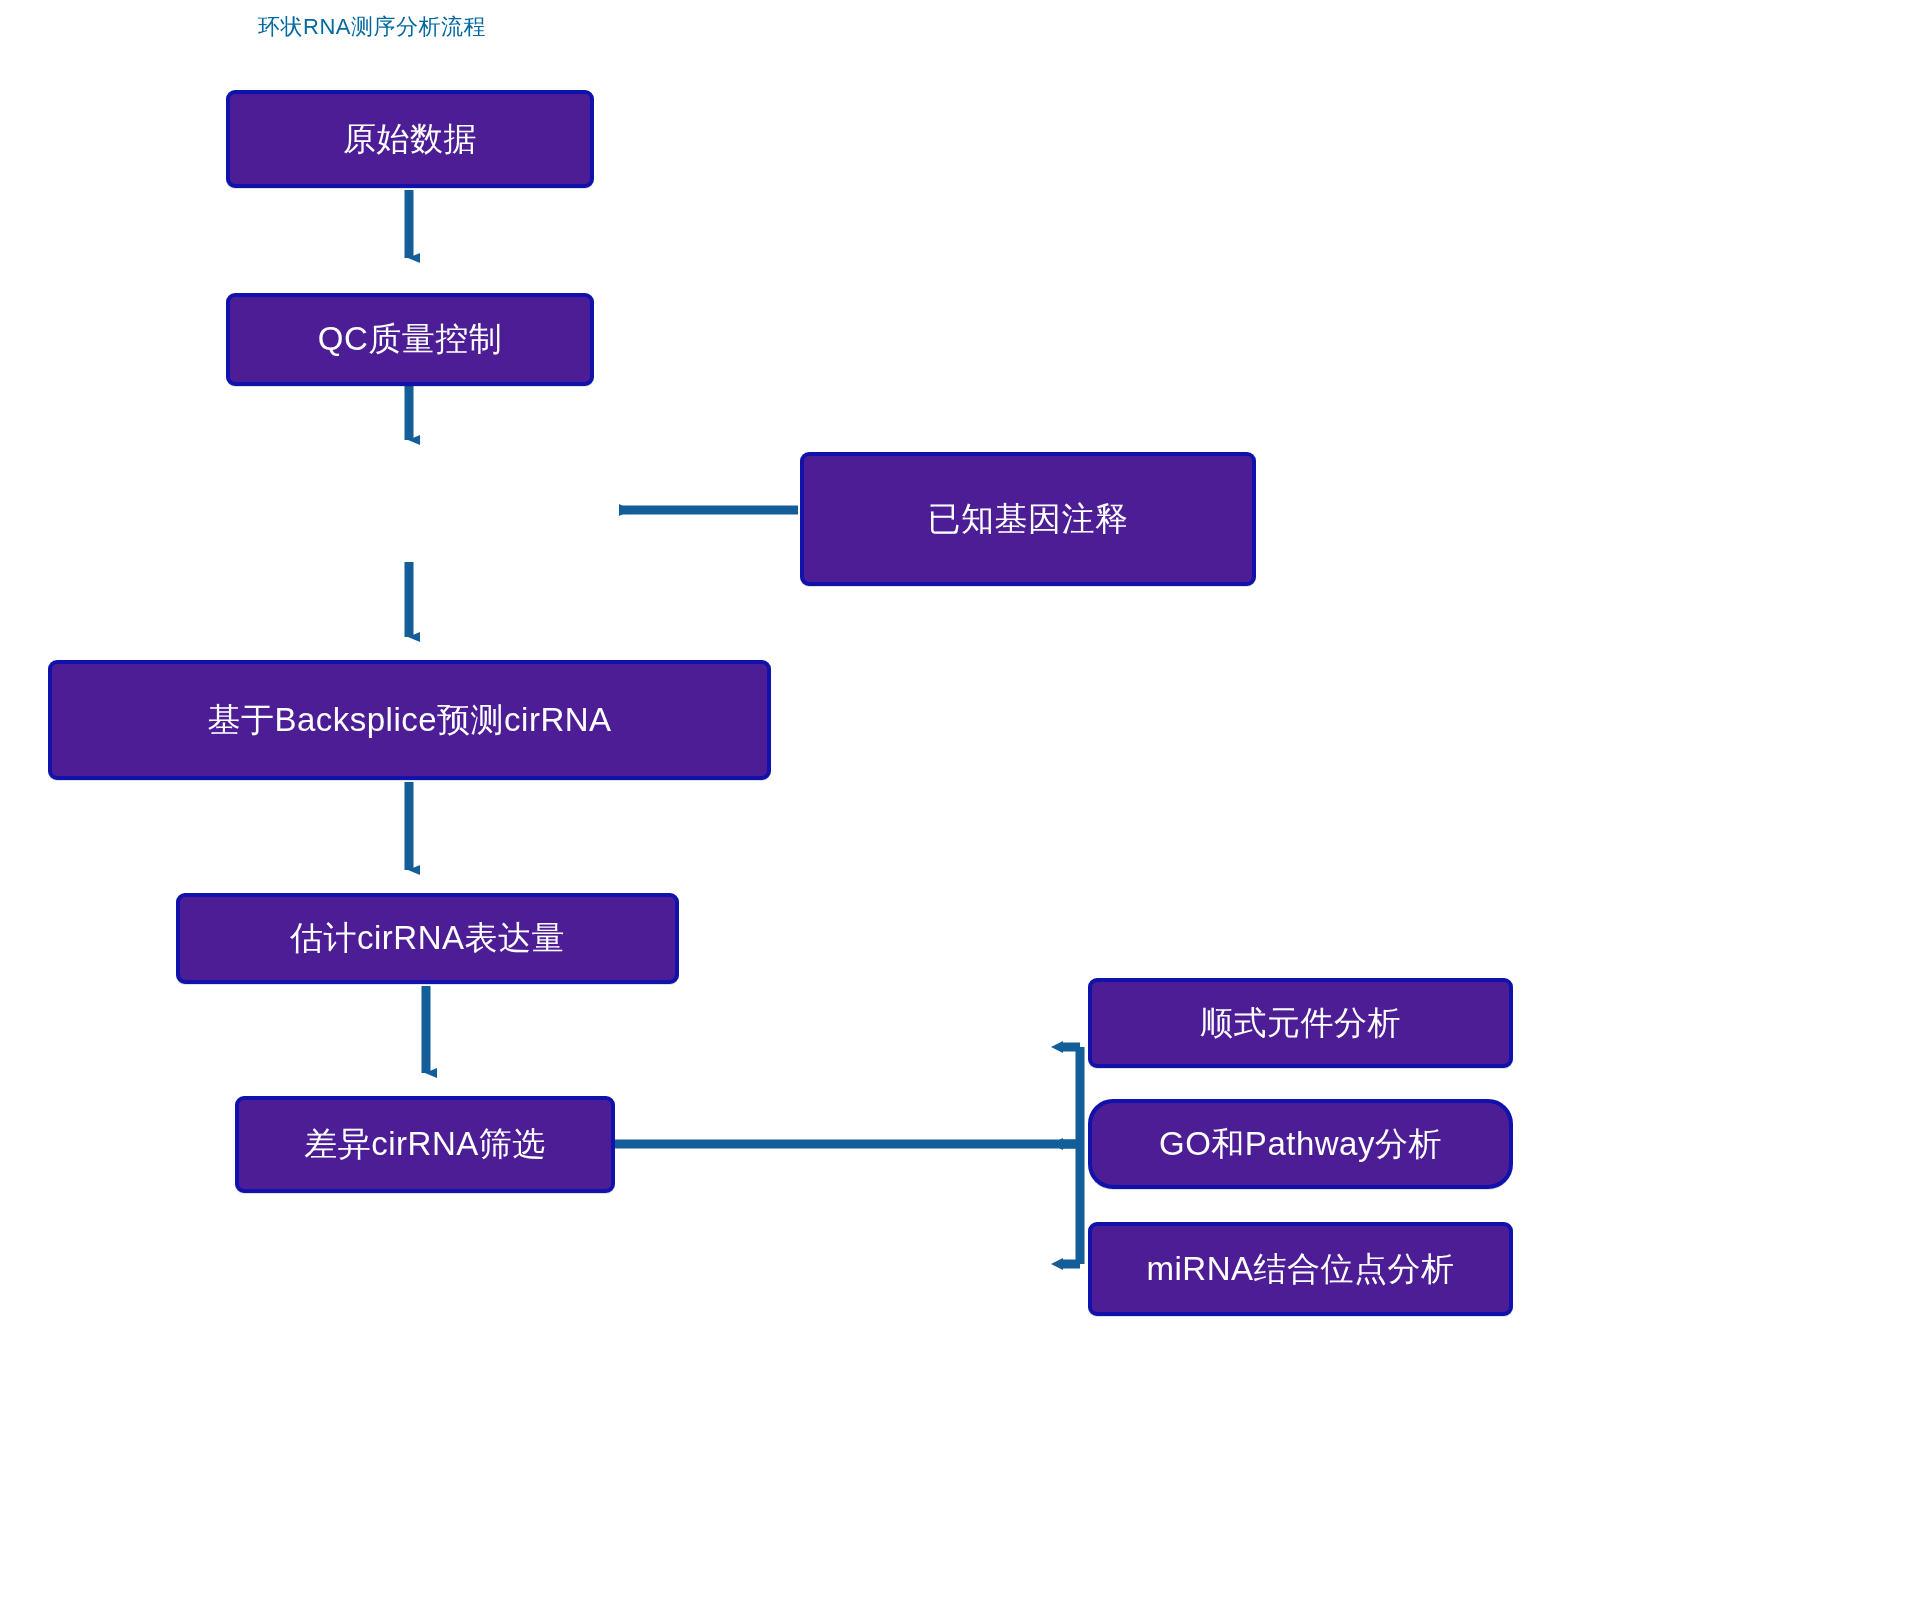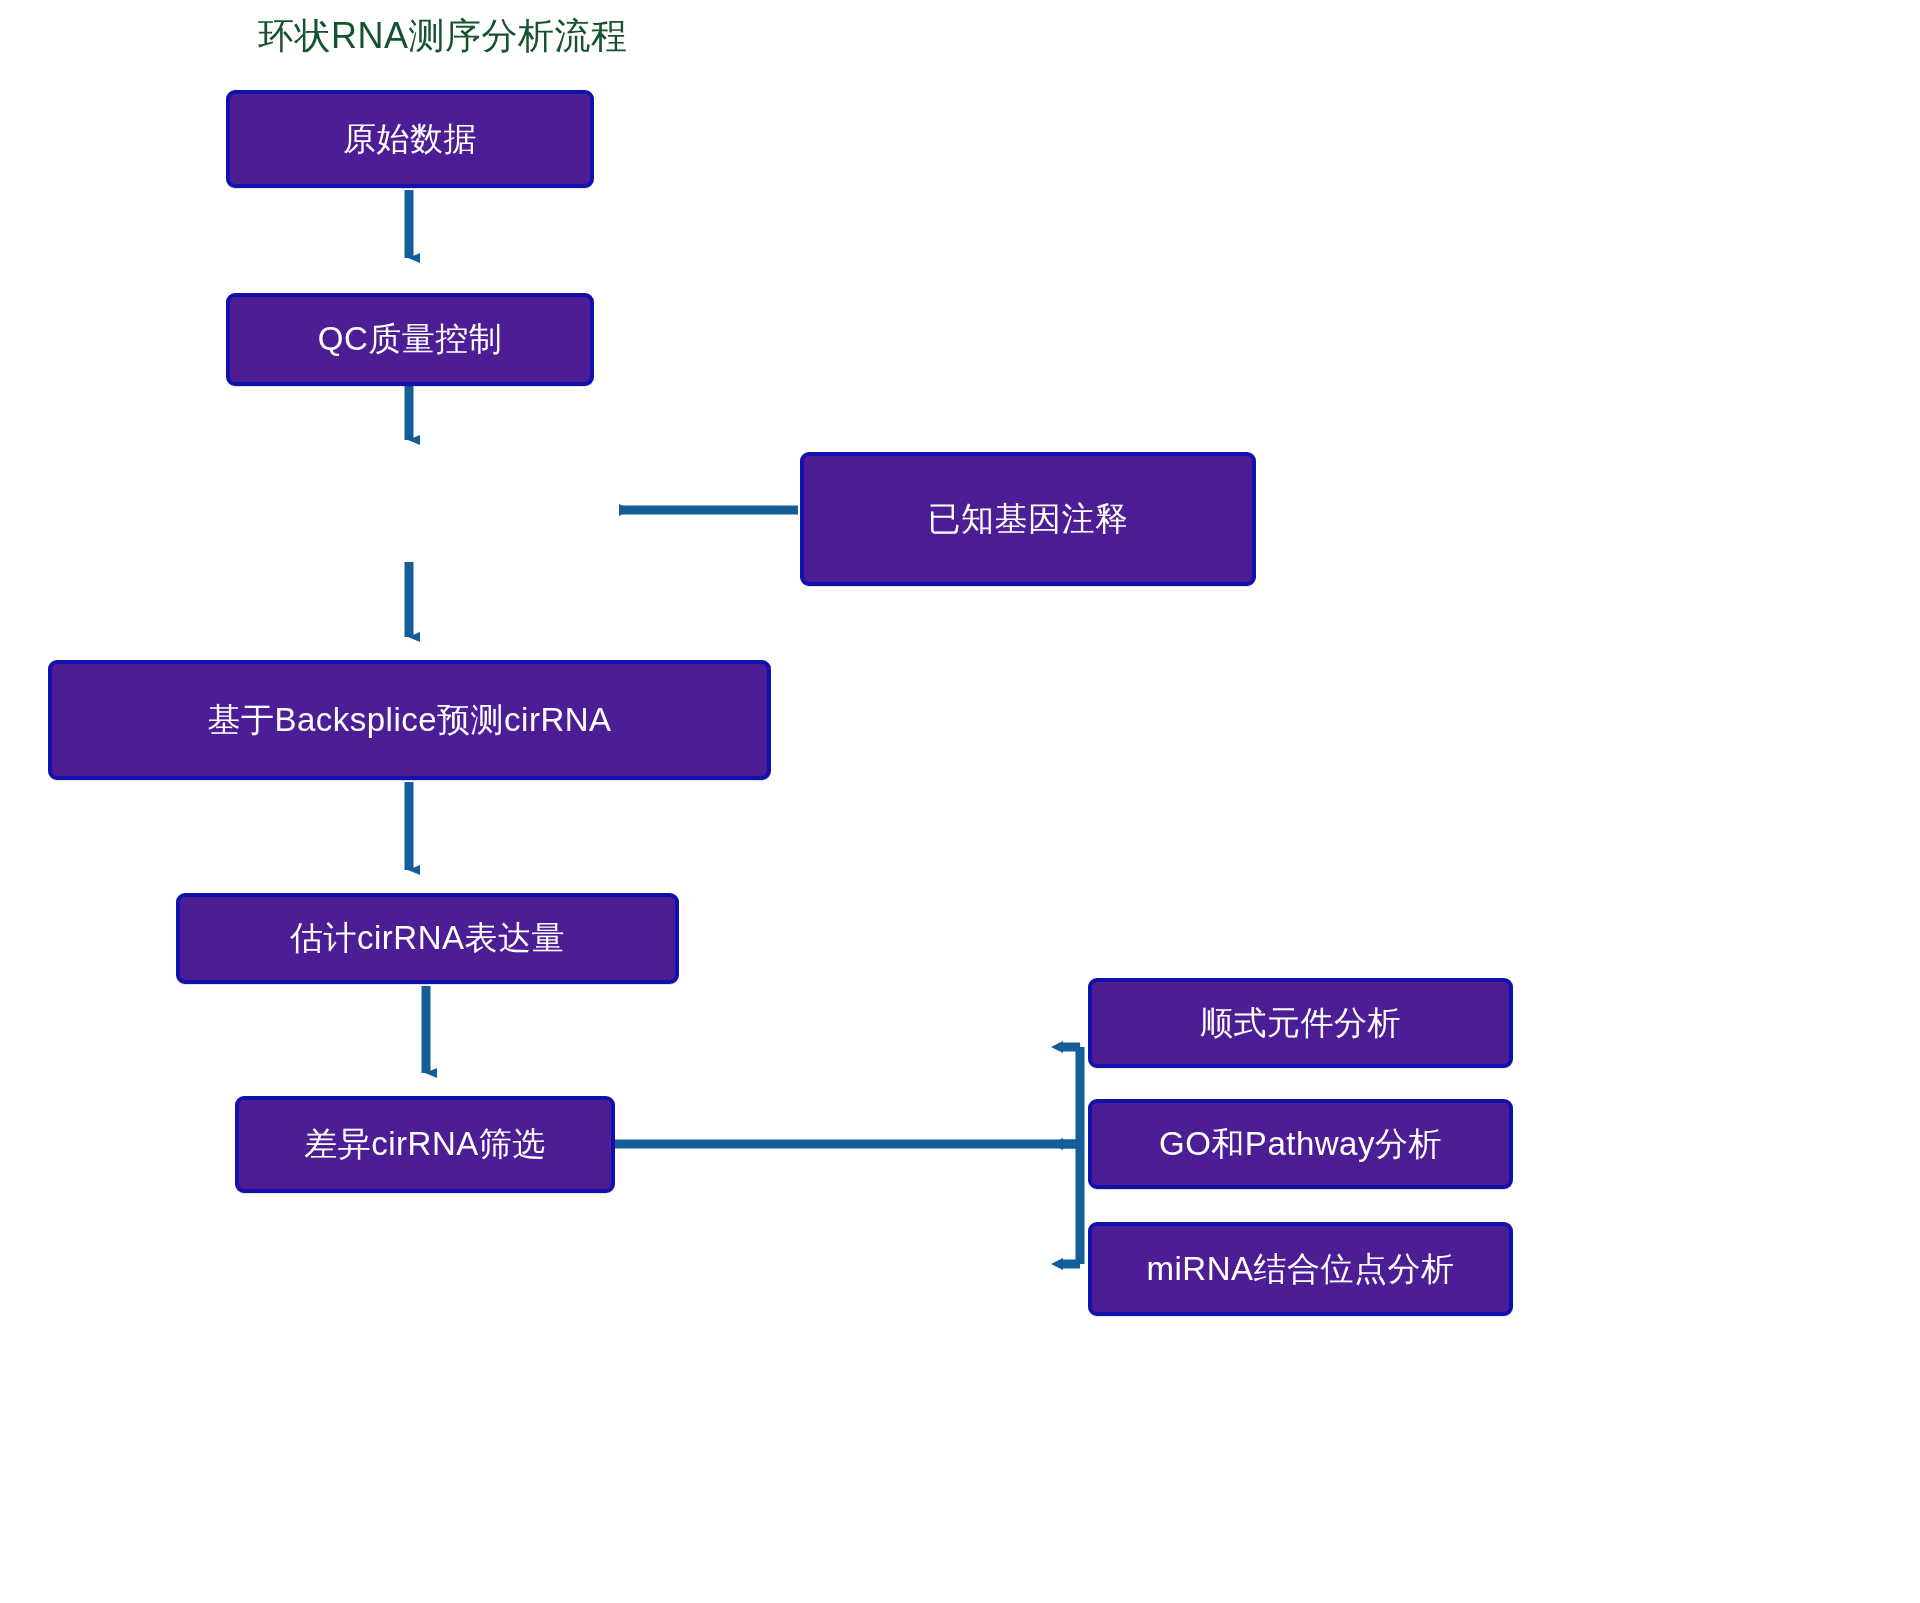--- a/index.html
+++ b/index.html
@@ -9,22 +9,22 @@
     font-family:"Liberation Sans","DejaVu Sans",sans-serif;
     overflow:hidden;
   }
   #canvas{position:relative;width:1920px;height:1603px;}
 
   #flow-svg{position:absolute;left:0;top:0;width:1920px;height:1603px;}
 
   .title{
     position:absolute;
     left:258px;top:12px;
-    font-size:36px;
-    color:#14532d;
+    font-size:22px;
+    color:#0369a1;
     letter-spacing:0.5px;
     white-space:nowrap;
   }
 
   .node{
     position:absolute;
     box-sizing:border-box;
     background:#4c1d95;
     border:4px solid #1111ac;
     border-radius:9px;
@@ -45,21 +45,21 @@
   #n-align    {left:226px; top:463px; width:368px; height:97px;}
   #n-backsplice{left:48px; top:660px; width:723px; height:120px;}
   #n-express  {left:176px; top:893px; width:503px; height:91px;}
   #n-diff     {left:235px; top:1096px;width:380px; height:97px;}
 
   
   #n-anno     {left:800px; top:452px; width:456px; height:134px;}
 
   
   #n-cis      {left:1088px; top:978px;  width:425px; height:90px;}
-  #n-go       {left:1088px; top:1099px; width:425px; height:90px;}
+  #n-go       {left:1088px; top:1099px; width:425px; height:90px;border-radius:25px;}
   #n-mirna    {left:1088px; top:1222px; width:425px; height:94px;}
 </style>
 </head>
 <body>
 
 <div id="canvas">
 
   <div class="title">环状RNA测序分析流程</div>
 
   <svg id="flow-svg" viewBox="0 0 1920 1603" xmlns="http://www.w3.org/2000/svg">

